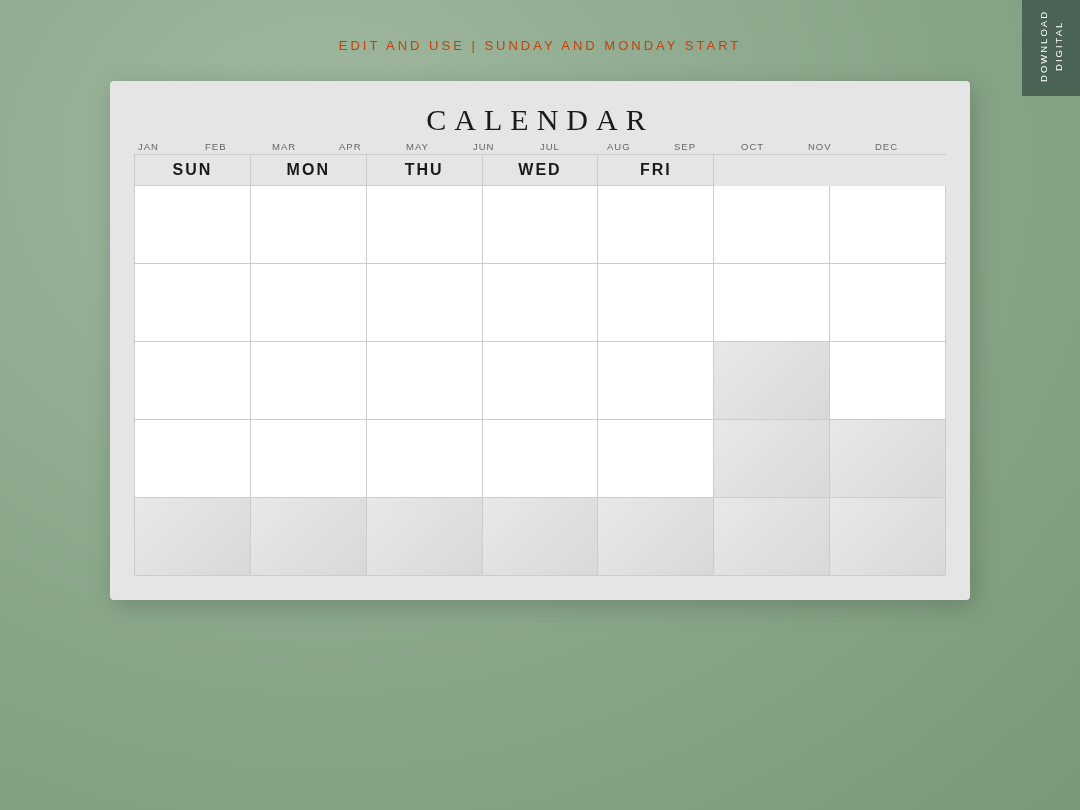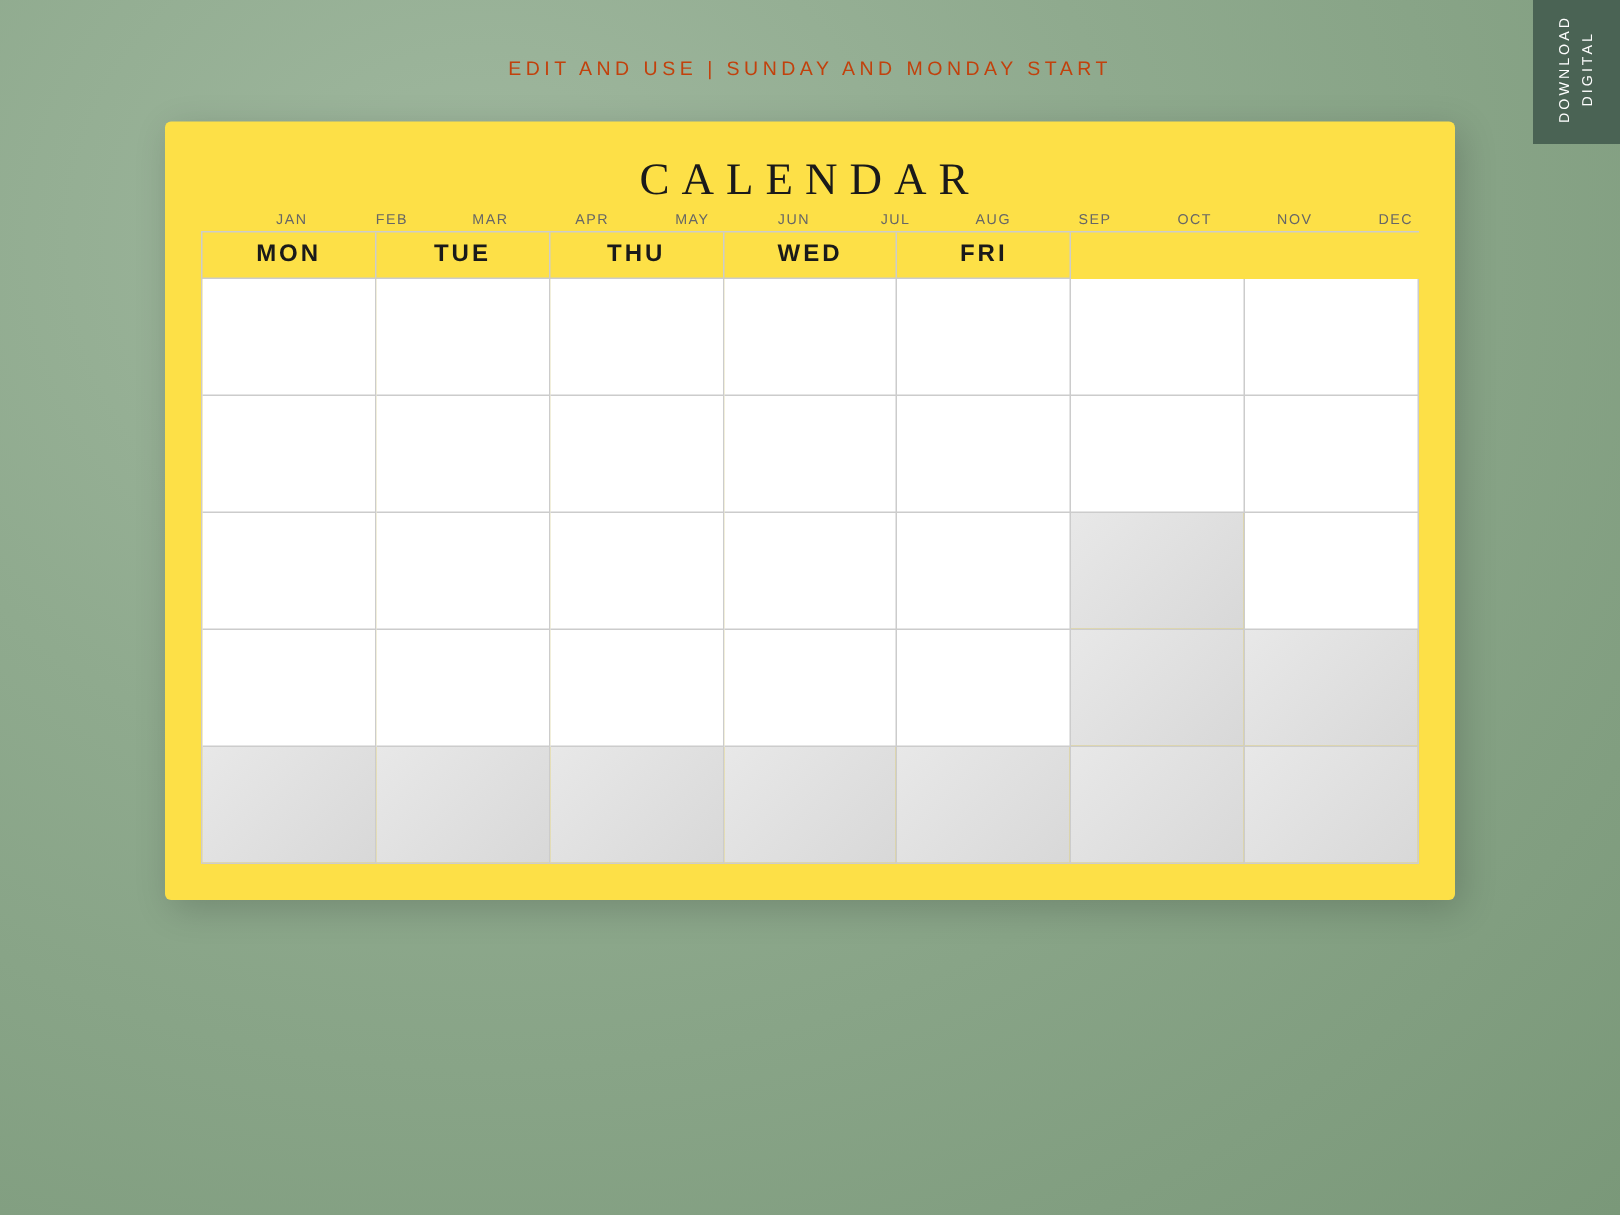--- a/index.html
+++ b/index.html
@@ -69,21 +69,21 @@
       font-size: 13px;
       letter-spacing: 3px;
       color: #c2410c;
       text-transform: uppercase;
       margin-top: 6px;
       font-weight: 400;
     }
 
     
     .calendar-card {
-      background: #fde047;
+      background: #e5e5e5;
       margin: 18px auto 0 auto;
       width: 860px;
       border-radius: 4px;
       box-shadow: 4px 6px 24px rgba(0,0,0,0.18);
       padding: 22px 24px 24px 24px;
       position: relative;
     }
 
     .calendar-title {
       text-align: center;
@@ -103,21 +103,21 @@
       padding: 0 4px;
       margin-bottom: 2px;
     }
 
     .month-label {
       font-family: Arial, sans-serif;
       font-size: 9.5px;
       letter-spacing: 1px;
       color: #666;
       text-transform: uppercase;
-      text-align: right;
+      text-align: left;
       flex: 1;
     }
 
     
     .days-header {
       display: grid;
       grid-template-columns: repeat(7, 1fr);
       margin-bottom: 0;
       border-top: 1px solid #ccc;
       border-left: 1px solid #ccc;
@@ -181,22 +181,22 @@
       <span class="month-label">AUG</span>
       <span class="month-label">SEP</span>
       <span class="month-label">OCT</span>
       <span class="month-label">NOV</span>
       <span class="month-label">DEC</span>
     </div>
 
   <div>
 
     <div class="days-header">
+    <div class="day-header">SUN</div>
         <div class="day-header">MON</div>
-        <div class="day-header">TUE</div>
         <div class="day-header">THU</div>
         <div class="day-header">WED</div>
         <div class="day-header">FRI</div>
       </div>
 
     <div class="calendar-grid">
     <div class="calendar-cell"></div>
         <div class="calendar-cell"></div>
         <div class="calendar-cell"></div>
         <div class="calendar-cell"></div>

